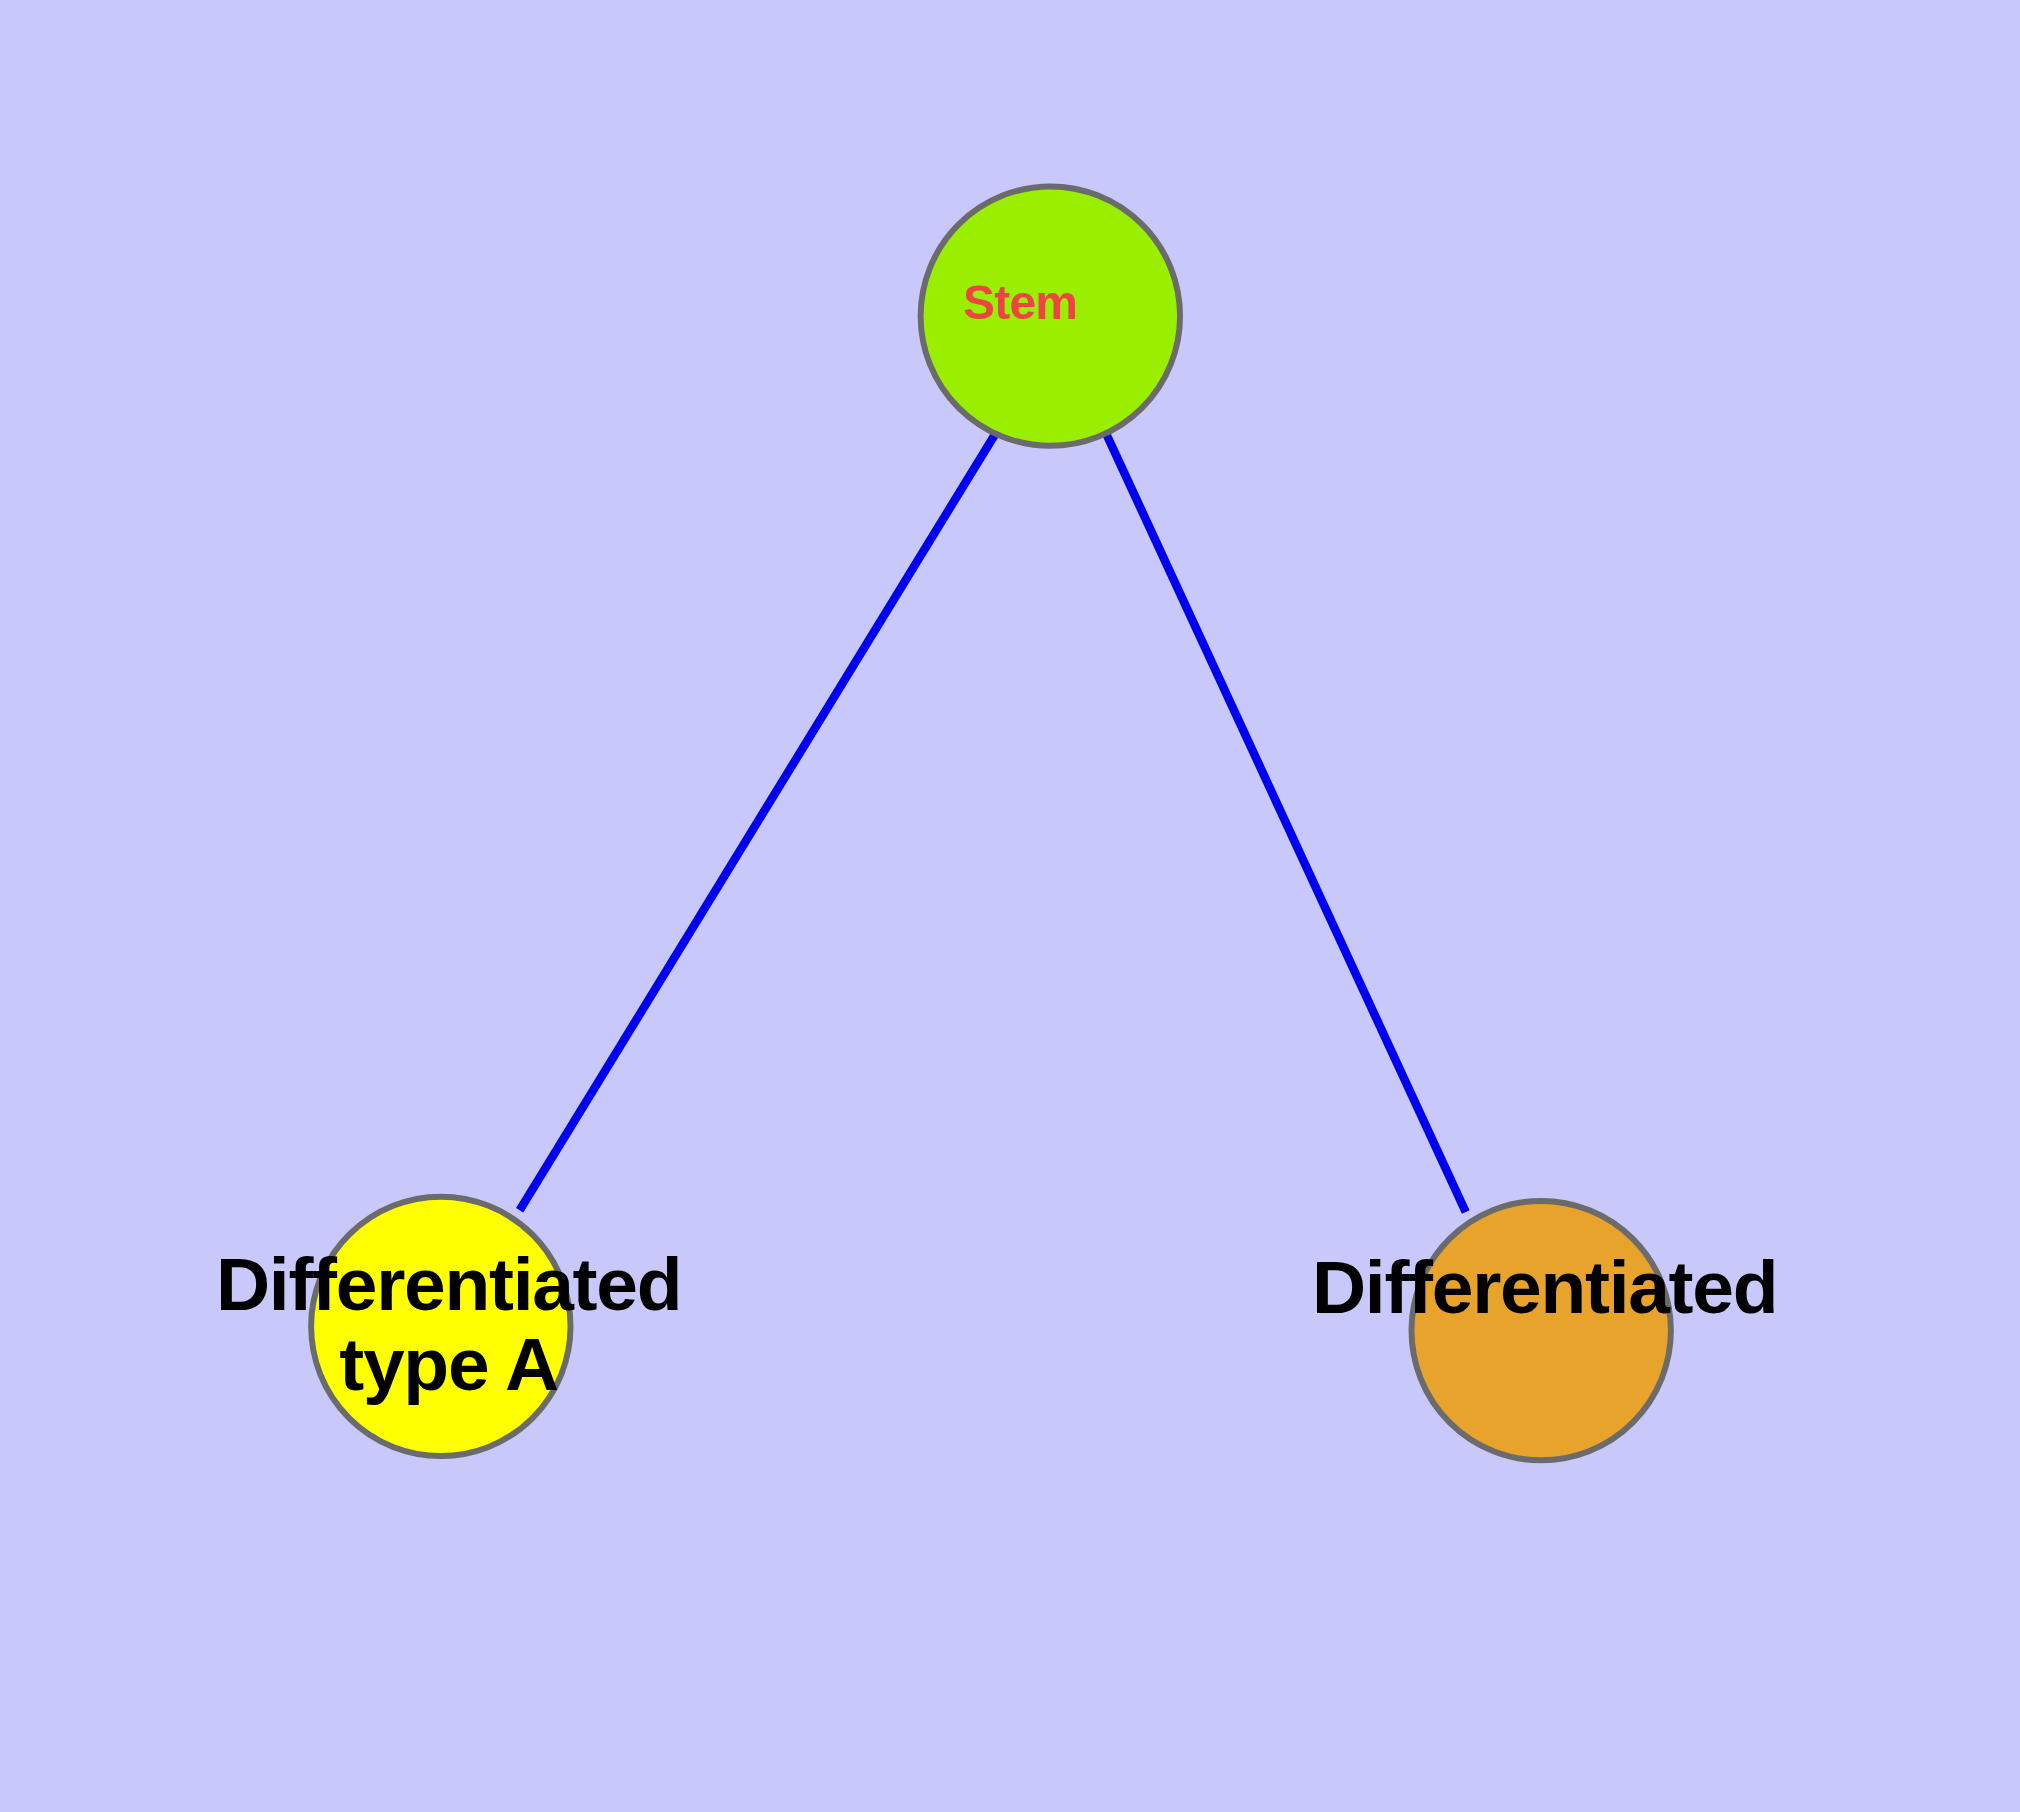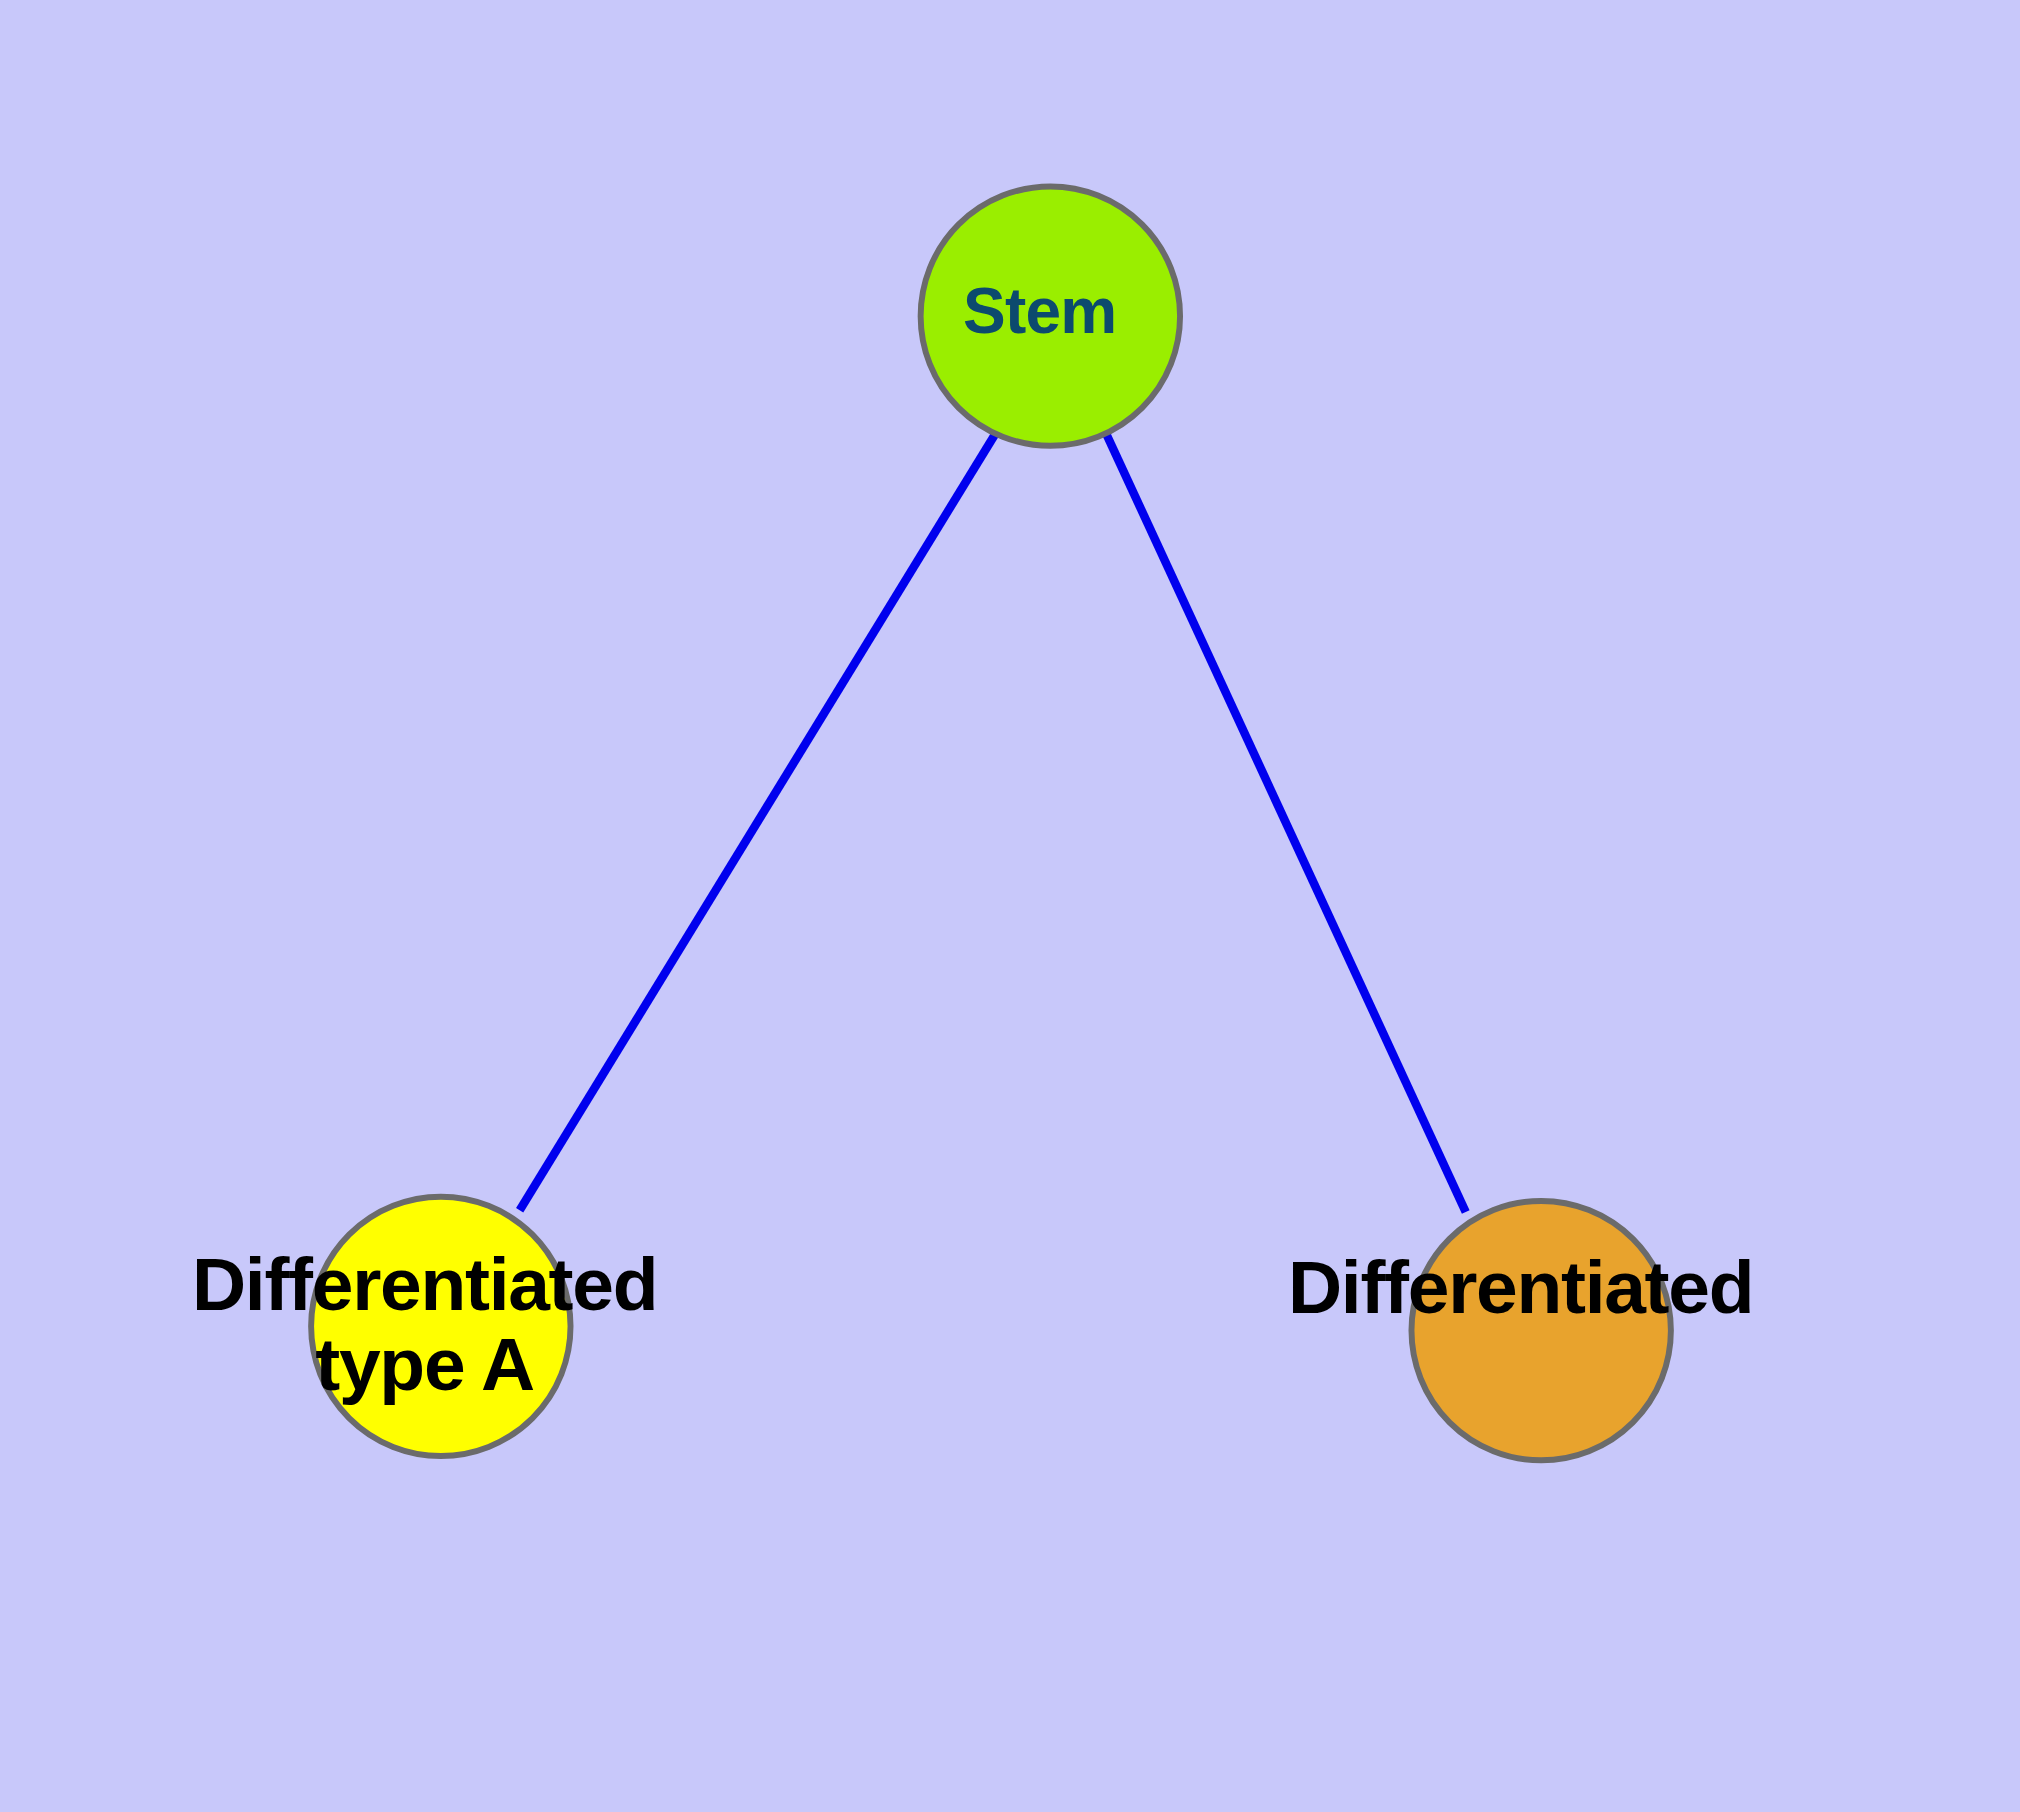--- a/index.html
+++ b/index.html
@@ -46,20 +46,21 @@
     pointer-events: none;
     -webkit-font-smoothing: antialiased;
   }
   .label-stem {
     font-size: 73px;
     letter-spacing: -0.8px;
   }
   .label-diff {
     font-size: 75px;
     letter-spacing: -1.3px;
+    margin-left: 24px;
   }
 </style>
 </head>
 <body>
 
 <div id="canvas" style="width: 2021px; height: 1812px;">
 
   <div id="graph-bg" style="background: rgb(200, 200, 250);"></div>
 
   <svg id="graph-svg" viewBox="0 0 2384 2138" preserveAspectRatio="none" xmlns="http://www.w3.org/2000/svg" style="width: 2021px; height: 1812px;">
@@ -68,19 +69,19 @@
         <line x1="1305" y1="512" x2="1729" y2="1430" stroke="#0000ee" stroke-width="10" class="edge-line"></line>
       </g>
     <g id="nodes-layer">
         <circle cx="1239" cy="373" r="153" fill="#9aee00" stroke="#6b6b6b" class="node-circle"></circle>
         <circle cx="520" cy="1565" r="153" fill="#ffff00" stroke="#6b6b6b" class="node-circle"></circle>
         <circle cx="1818" cy="1570" r="153" fill="#e8a32d" stroke="#6b6b6b" class="node-circle"></circle>
       </g>
   </svg>
 
   <div id="labels-layer">
-      <div class="node-label label-stem" style="font-size: 64px; color: #0c4a6e; left: 963px; top: 278px; text-align: right;"><div>Stem</div></div>
+      <div class="node-label label-stem" style="font-size: 48px; color: #ef4444; left: 963px; top: 278px; text-align: right;"><div>Stem</div></div>
       <div class="node-label label-diff" style="font-size: 75px; color: rgb(0, 0, 0); left: 192px; top: 1245px;"><div>Differentiated</div><div>type A</div></div>
       <div class="node-label label-diff" style="font-size: 75px; color: rgb(0, 0, 0); left: 1288px; top: 1248px;"><div>Differentiated</div></div>
     </div>
 
 </div>
 
 
 </body></html>

